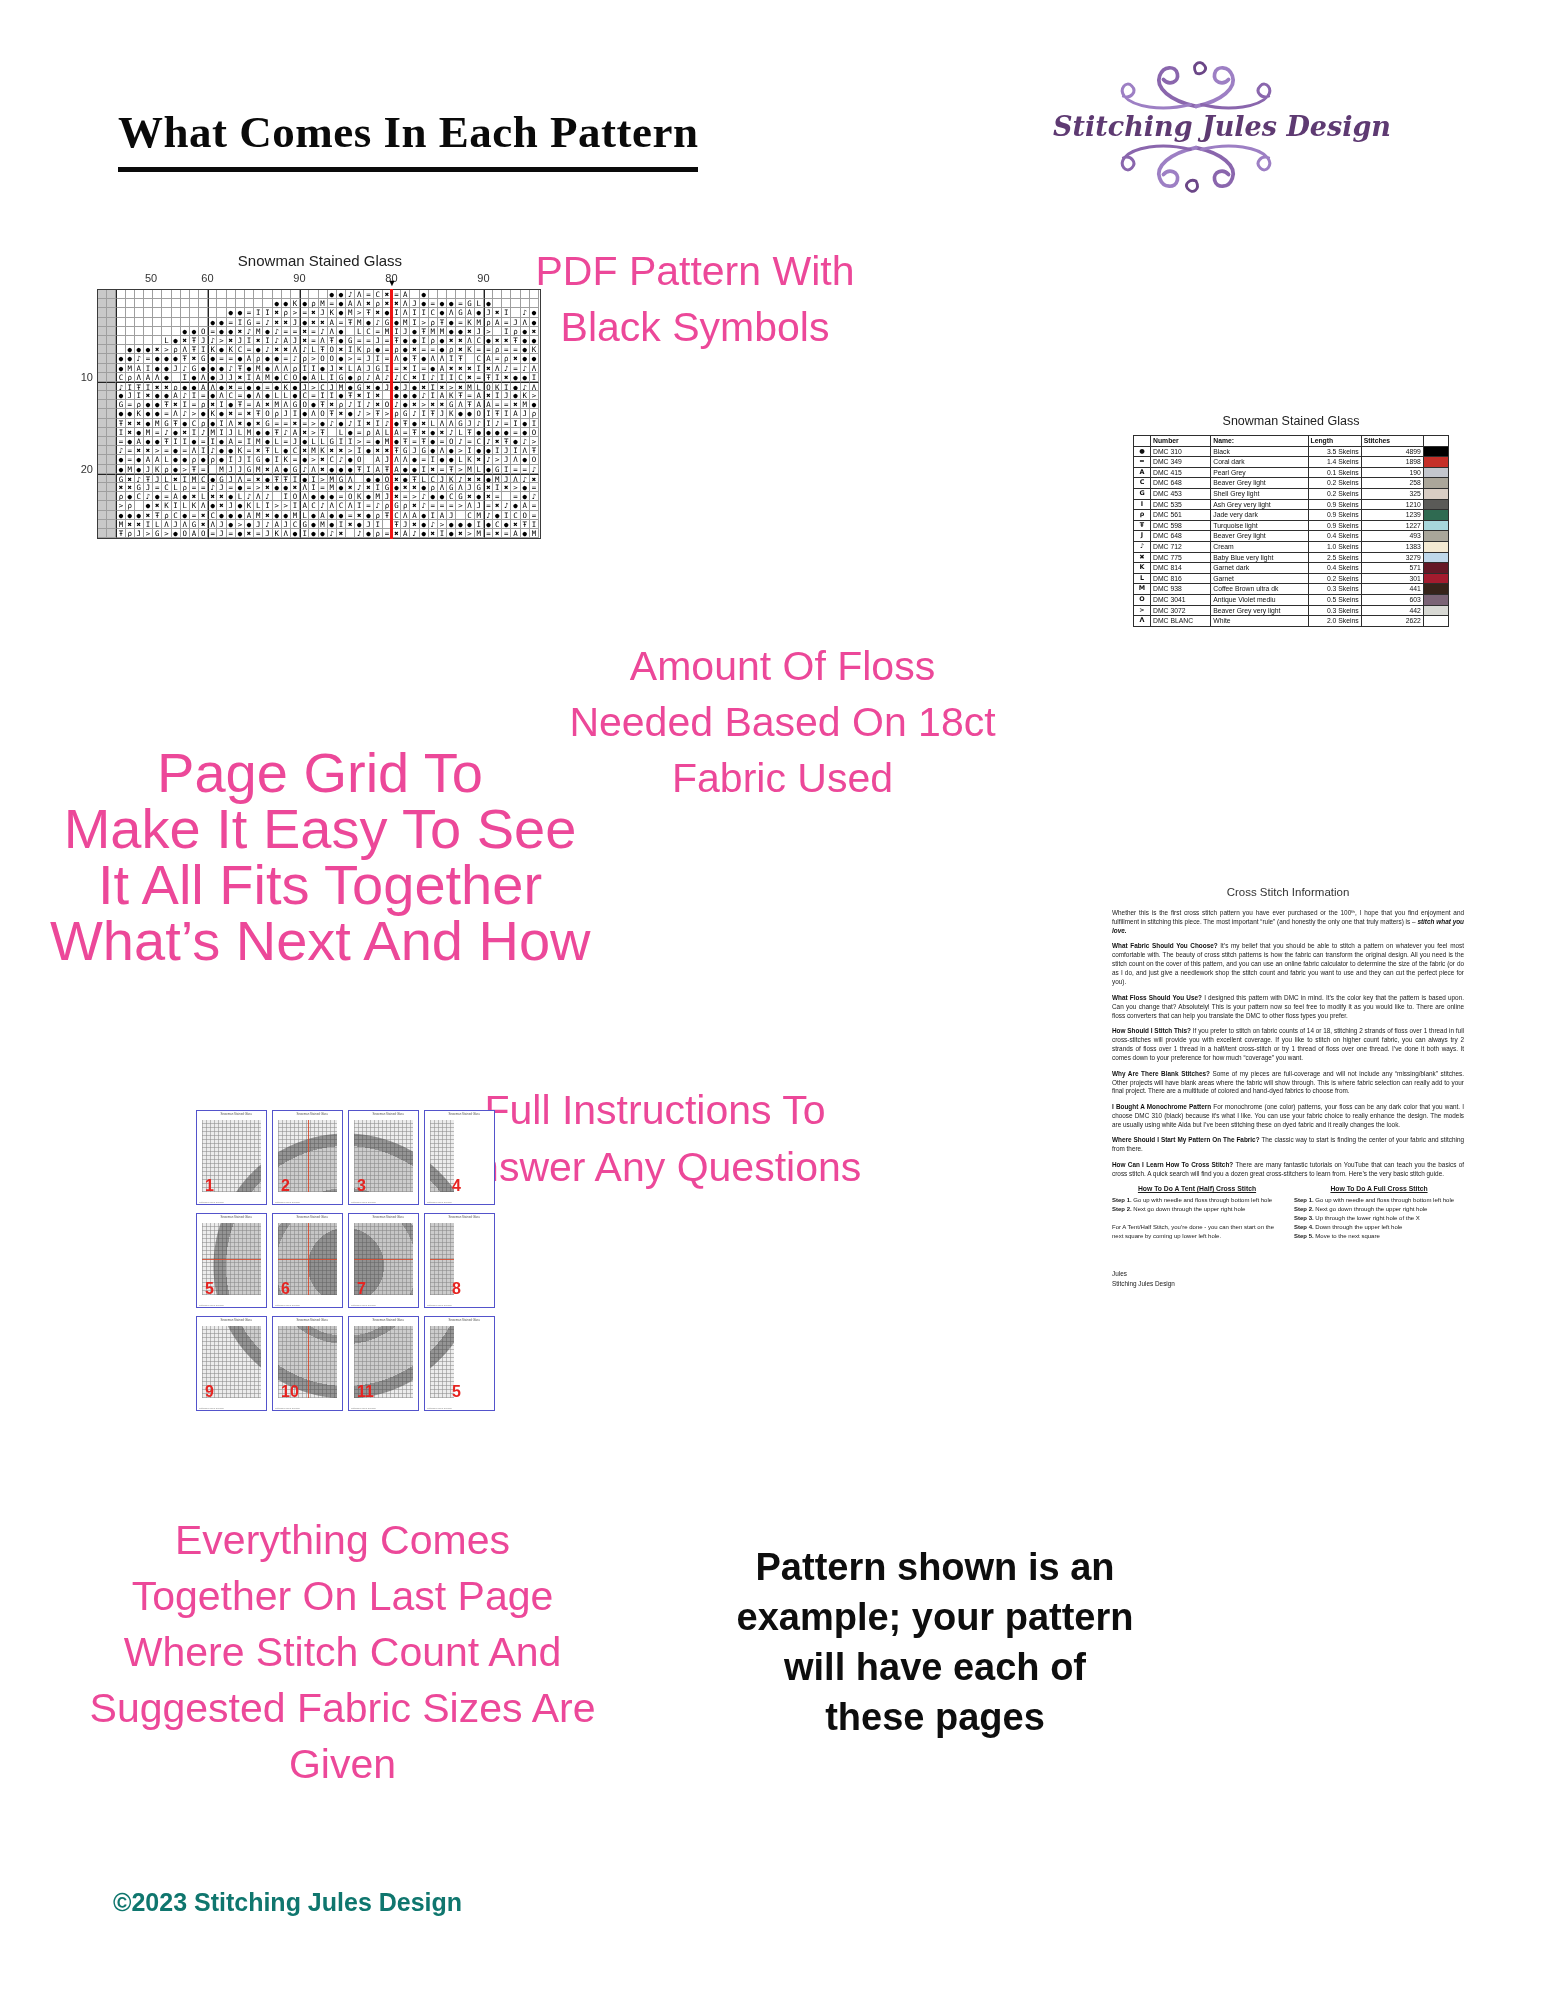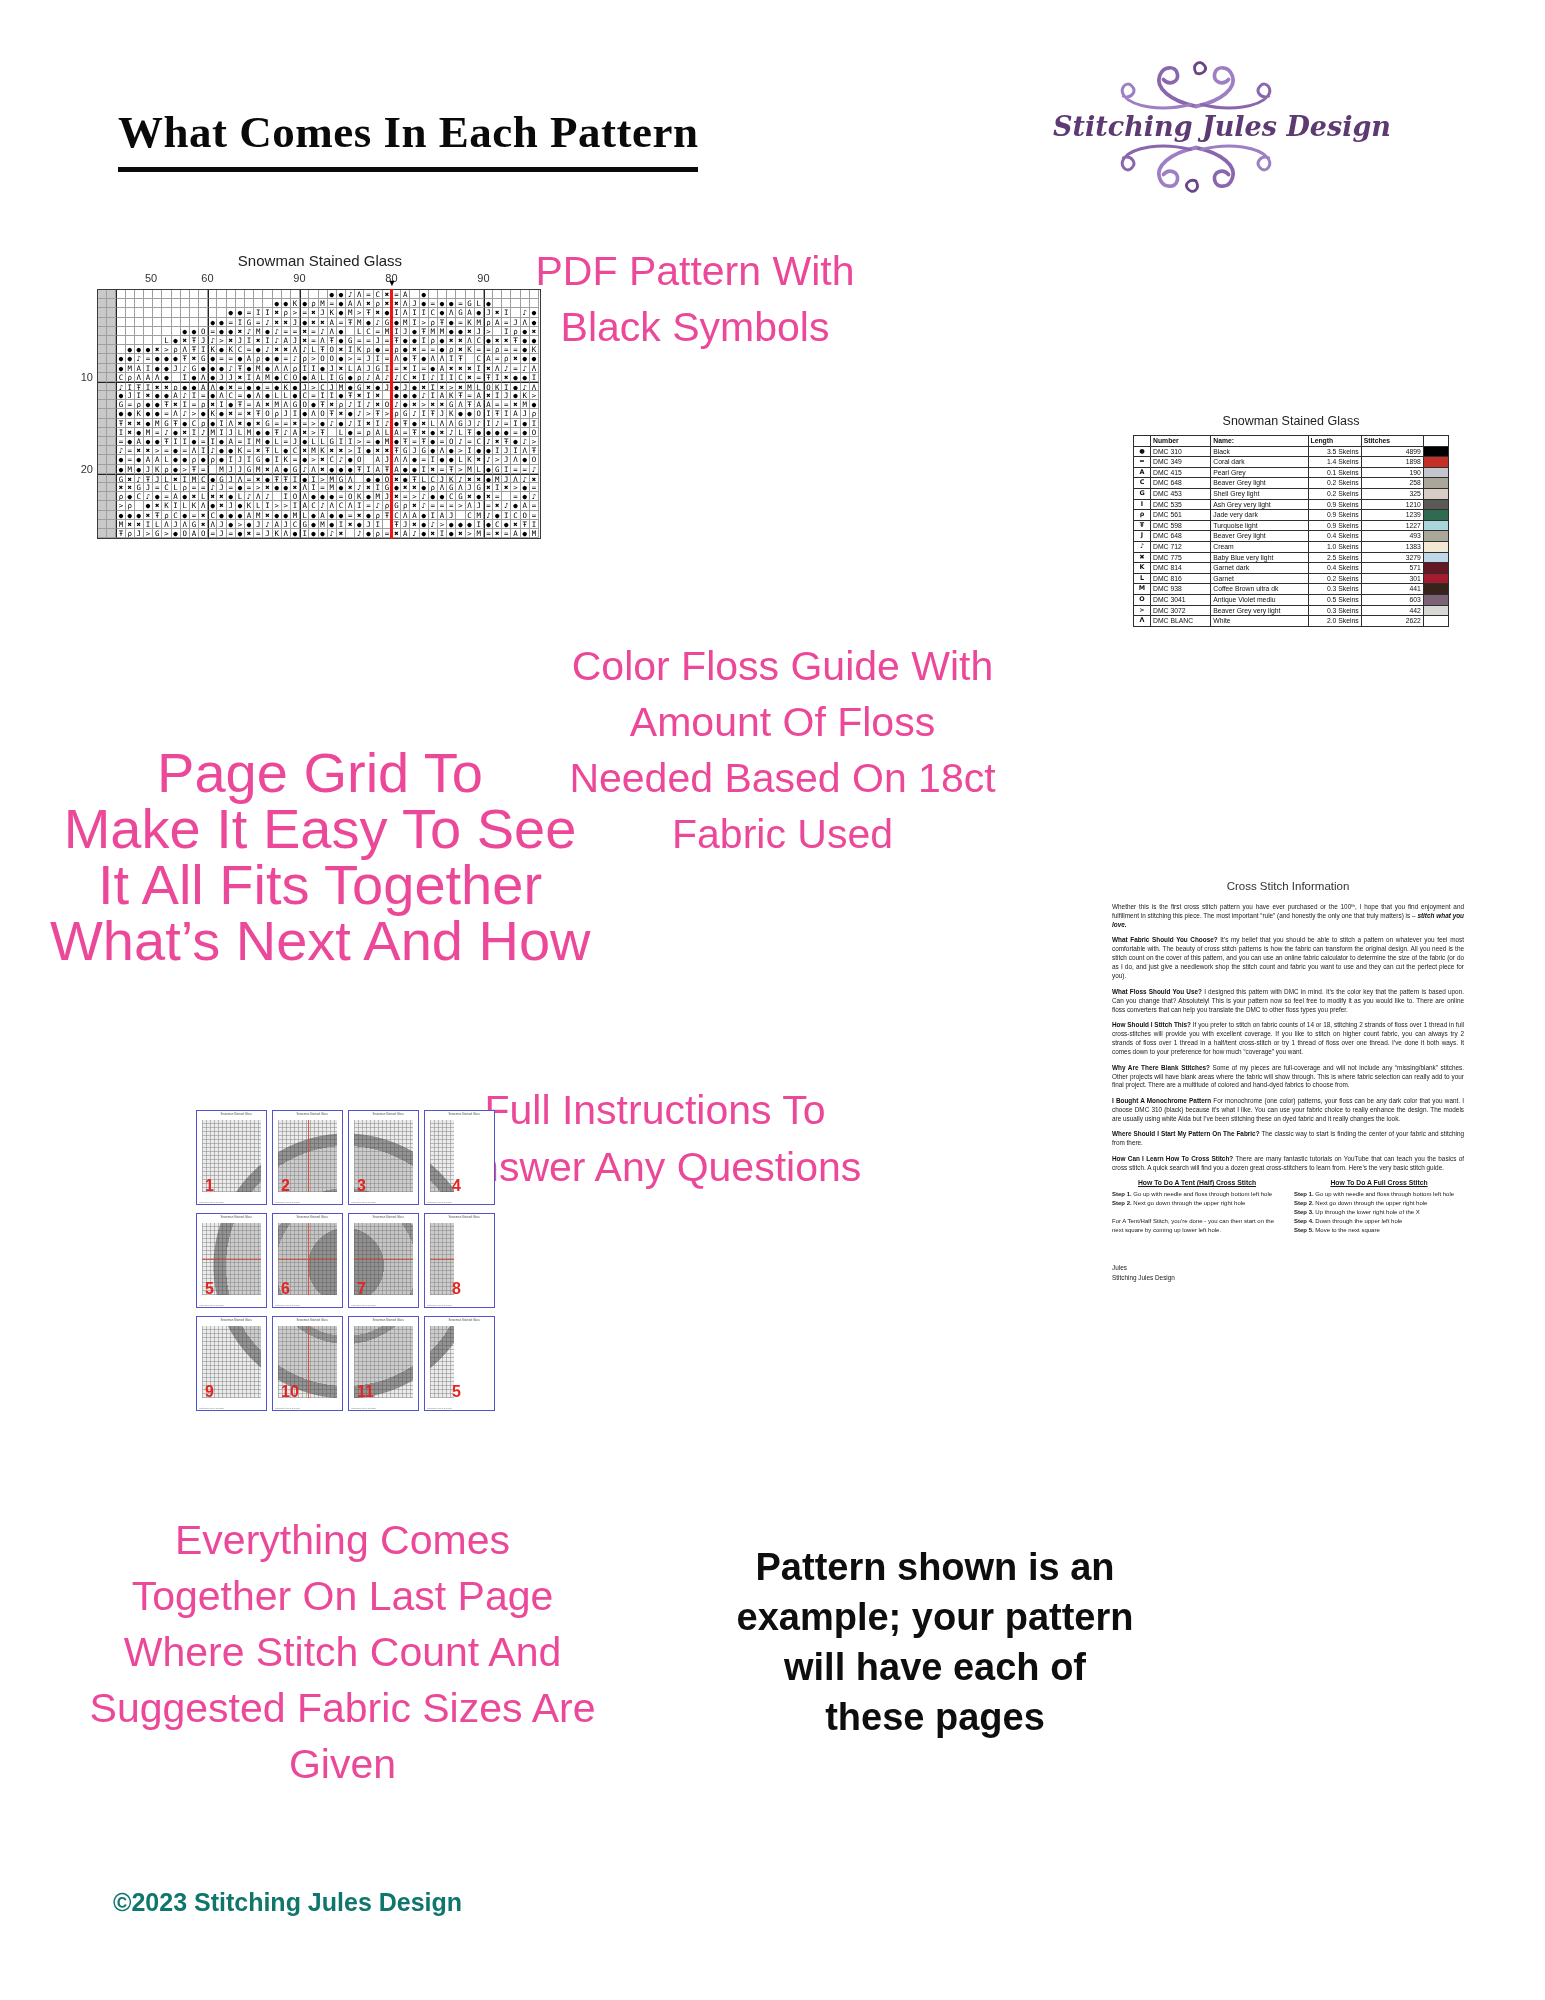--- a/index.html
+++ b/index.html
@@ -63,21 +63,21 @@
       font-size:9px;transform:scale(.32);transform-origin:center top;white-space:nowrap;}
   .mini-chart{position:absolute;top:9px;left:5px;height:72px;}
   .mini-num{position:absolute;font-size:16px;font-weight:bold;color:#e62421;line-height:1;}
   .mini-footer{position:absolute;bottom:0;left:2px;color:#888;font-size:9px;
       transform:scale(.28);transform-origin:left bottom;white-space:nowrap;}
   .mini-vline{position:absolute;top:0;bottom:0;left:50%;width:.8px;background:rgba(215,70,40,.85);}
   .mini-hline{position:absolute;left:0;right:0;top:50%;height:.8px;background:rgba(215,70,40,.85);}
 
   
   .infodoc{position:absolute;left:1112px;top:880px;width:352px;color:#1a1a1a;}
-  .infodoc-title{text-align:center;font-size:11.5px;color:#333;margin-bottom:11px;}
+  .infodoc-title{text-align:center;font-size:11.5px;color:#333;margin-bottom:11px;margin-top:6px;}
   .para{font-size:6.4px;line-height:1.4;text-align:justify;margin-bottom:6.5px;}
   .para b{color:#101010;}
   .guides{display:flex;gap:12px;margin-top:5px;}
   .guide{flex:1;}
   .guide-h{font-weight:bold;text-decoration:underline;text-align:center;font-size:6.8px;margin-bottom:4px;}
   .step{font-size:6px;line-height:1.5;}
   .guide-footer{font-size:6px;line-height:1.5;margin-top:9px;}
   .signature{margin-top:28px;font-size:6.4px;line-height:1.55;}
 </style>
 </head>
@@ -1420,21 +1420,20 @@
         <div class="center-line" style="left: 293.4px; background: rgb(240, 20, 20);"></div>
         <div class="center-arrow" style="left: 290.4px;">▼</div>
       </div>
   </div>
 
   <div class="caption" id="cap-pdf">
       <div class="line">PDF Pattern With</div>
       <div class="line">Black Symbols</div>
     </div>
   <div class="caption" id="cap-floss">
-      <div class="line">Color Floss Guide With</div>
       <div class="line">Amount Of Floss</div>
       <div class="line">Needed Based On 18ct</div>
       <div class="line">Fabric Used</div>
     </div>
   <div class="caption" id="cap-pagegrid">
       <div class="line">Page Grid To</div>
       <div class="line">Make It Easy To See</div>
       <div class="line">It All Fits Together</div>
       <div class="line">What’s Next And How</div>
     </div>

